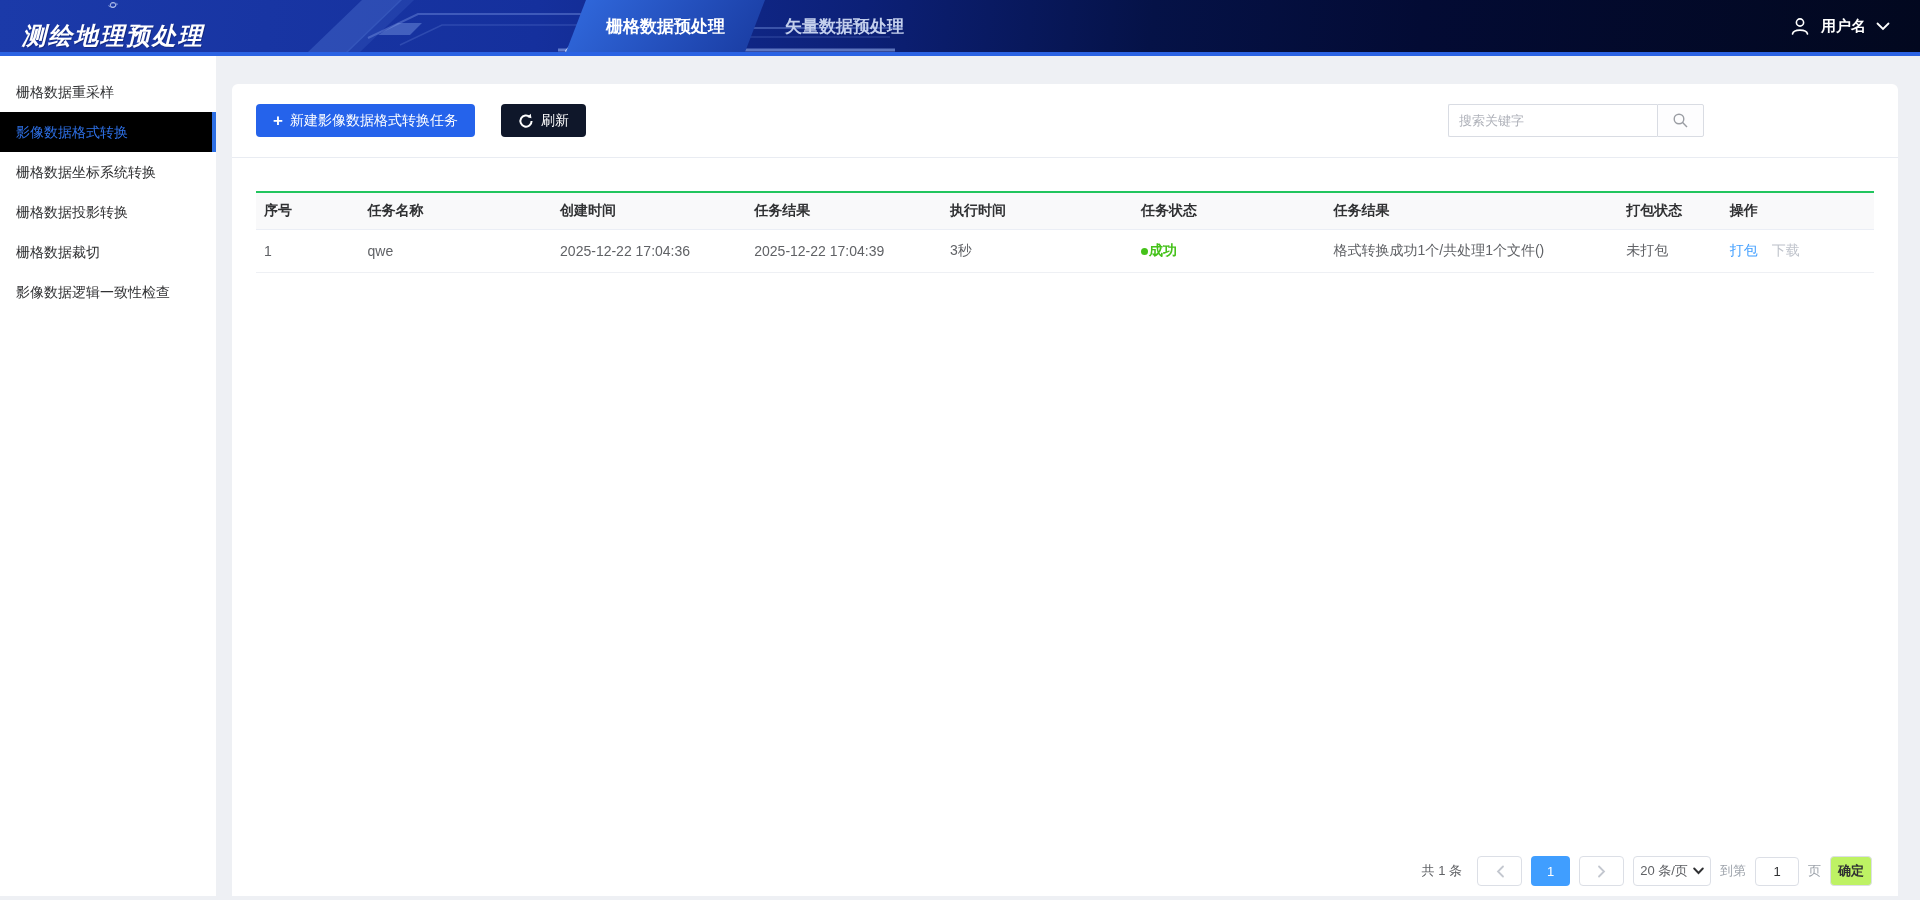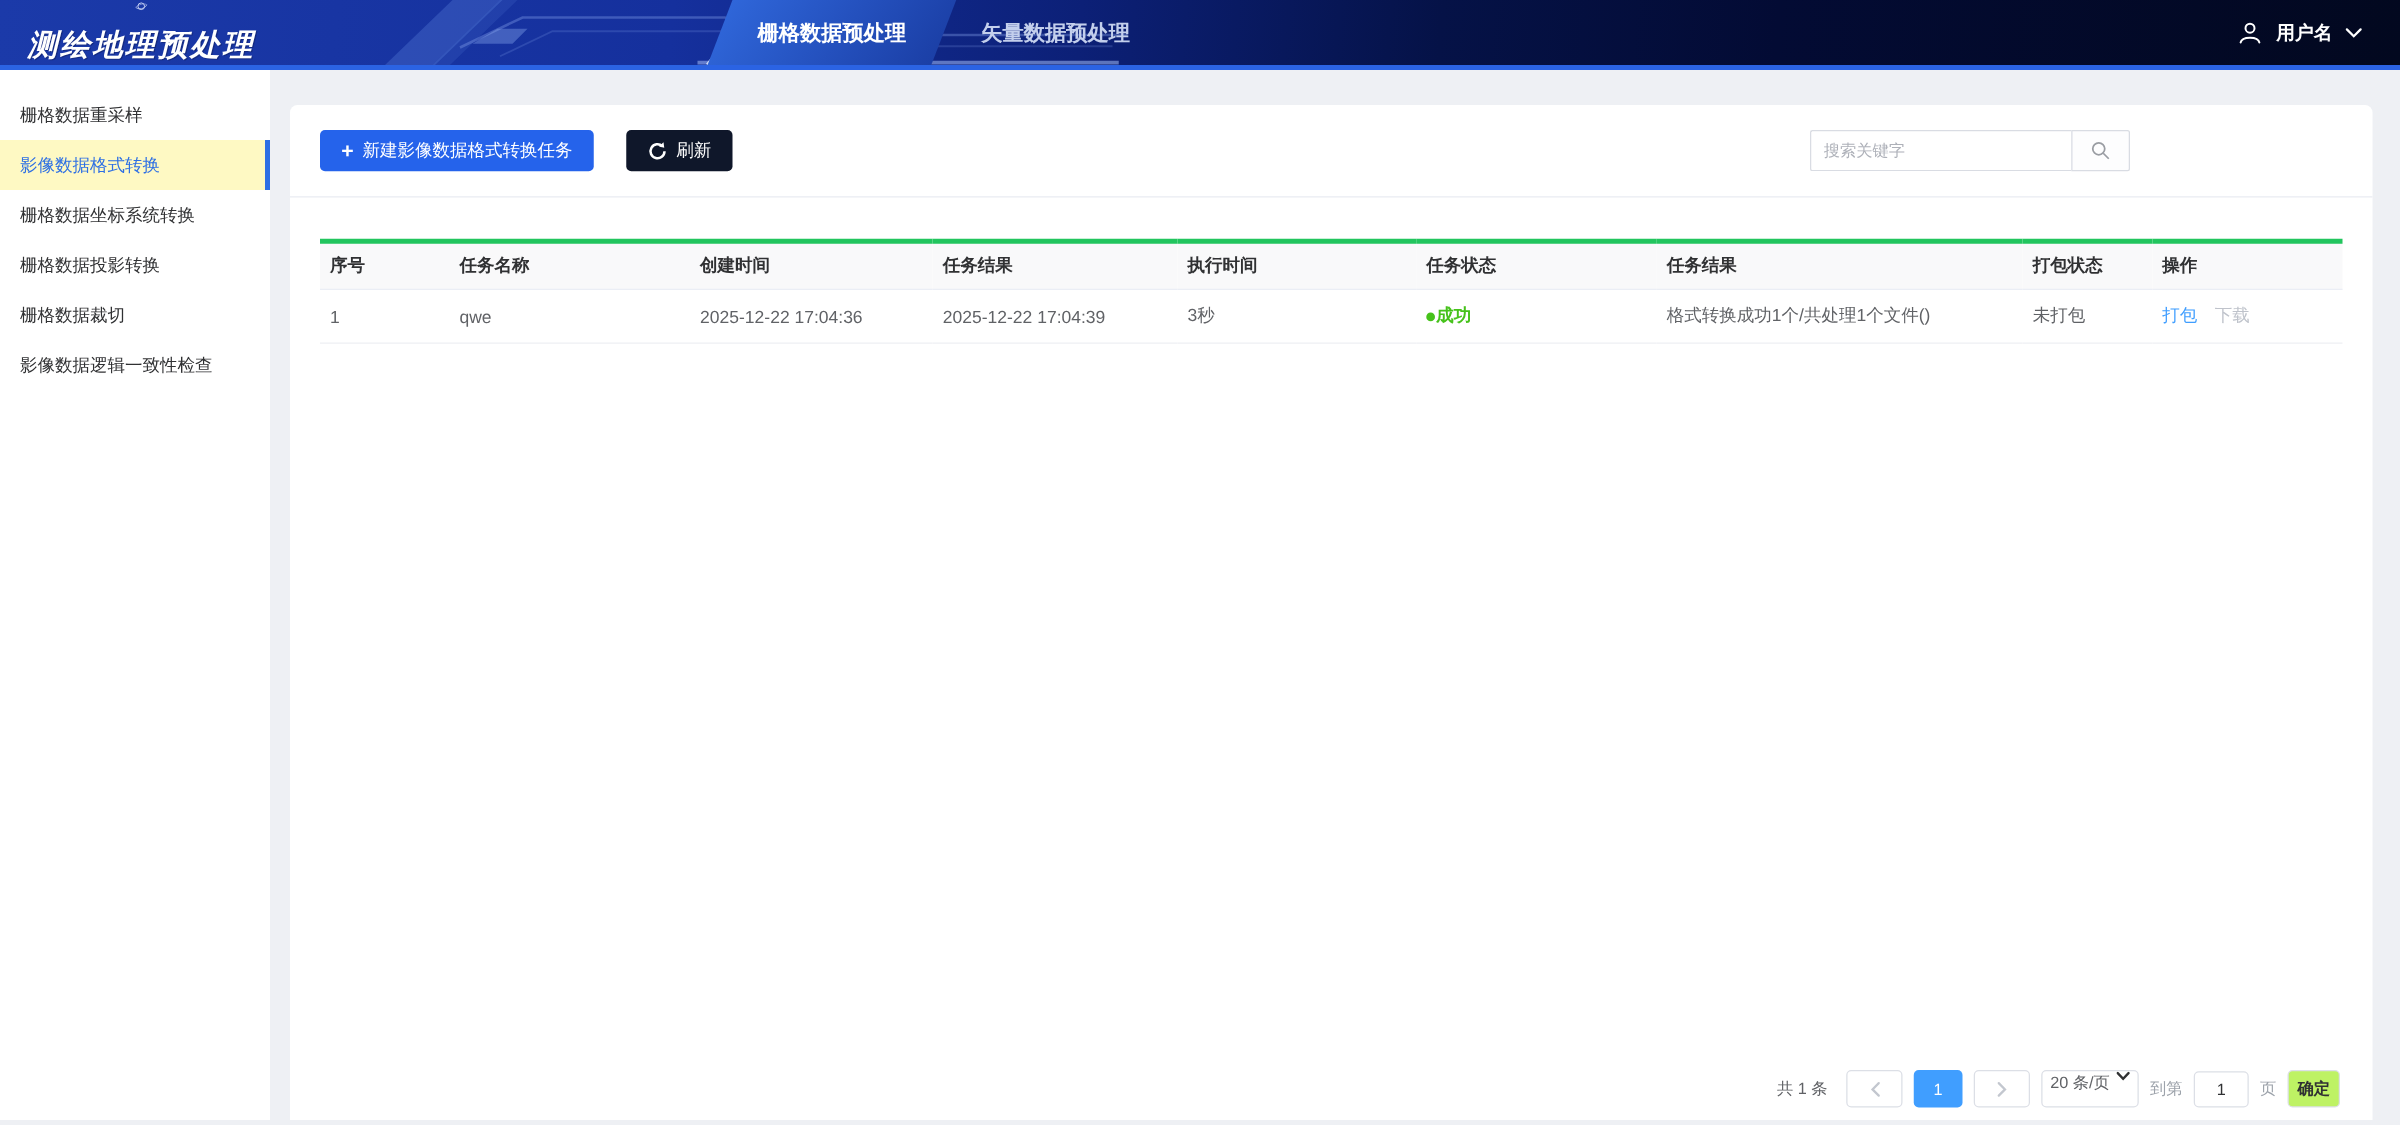--- a/index.html
+++ b/index.html
@@ -25,21 +25,21 @@
   .tab.active::before{ content:""; position:absolute; inset:0; transform:skewX(-21deg);
     background:linear-gradient(110deg,#2f66d9 0%,#2450bd 55%,#1b3fa6 100%); }
   .user-area{ position:absolute; right:30px; top:0; height:52px; display:flex; align-items:center; gap:10px; z-index:2; }
   .user-name{ color:#fff; font-size:15px; font-weight:bold; }
 
   
   .layout{ display:flex; height:840px; }
   .sidebar{ width:216px; background:#fff; padding-top:16px; flex-shrink:0; }
   .menu-item{ height:40px; line-height:40px; padding-left:16px; font-size:14px; color:#303133;
     cursor:pointer; white-space:nowrap; }
-  .menu-item.active{ background:#fef9c3; color:#2d6fe4; border-right:4px solid #2d6fe4; }
+  .menu-item.active{ background:#000000; color:#2d6fe4; border-right:4px solid #2d6fe4; }
 
   .main{ flex:1; padding:28px 22px 0 16px; }
   .card{ background:#fff; border-radius:6px 6px 0 0; height:100%; position:relative; }
 
   
   .toolbar{ display:flex; justify-content:space-between; align-items:center;
     padding:20px 24px; border-bottom:1px solid #e9ecf2; }
   .btn-group{ display:flex; gap:26px; }
   .btn{ height:33px; display:inline-flex; align-items:center; gap:7px; padding:0 17px;
     border:none; border-radius:4px; color:#fff; font-size:14px; cursor:pointer;
@@ -51,40 +51,40 @@
   .search-input{ width:209px; height:33px; border:1px solid #d9dce3; border-right:none;
     border-radius:2px 0 0 2px; padding:0 10px; font-size:13px; color:#303133; outline:none;
     font-family:inherit; }
   .search-input::placeholder{ color:#aeb1b9; }
   .search-btn{ width:47px; height:33px; border:1px solid #d9dce3; background:#fdfdfe;
     border-radius:0 2px 2px 0; display:flex; align-items:center; justify-content:center; cursor:pointer; }
 
   
   .table-wrap{ padding:33px 24px 0 24px; }
   table{ width:100%; border-collapse:collapse; table-layout:fixed; }
-  thead th{ background:#f9f9fa; border-top:4px solid #22c55e; border-bottom:1px solid #ebeef5;
+  thead th{ background:#f9f9fa; border-top:2px solid #22c55e; border-bottom:1px solid #ebeef5;
     padding:9px 8px; text-align:left; font-size:14px; font-weight:bold; color:#303133; white-space:nowrap; }
   tbody td{ padding:12px 8px; font-size:14px; color:#606266; border-bottom:1px solid #eef0f4;
     white-space:nowrap; overflow:hidden; }
   .status-cell{ display:flex; align-items:center; gap:1px; }
   .status-dot{ width:7px; height:7px; border-radius:50%; background:#45c21a; }
   .status-text{ color:#45c21a; font-weight:bold; }
   .link{ color:#409eff; cursor:pointer; }
   .link-disabled{ color:#bfc3cb; margin-left:10px; cursor:default; }
 
   
   .pagination{ position:absolute; right:26px; bottom:10px; display:flex; align-items:center;
     gap:9px; font-size:13px; color:#606266; }
   .pg-total{ margin-right:6px; white-space:nowrap; }
   .pg-btn{ min-width:45px; height:30px; border:1px solid #dcdfe6; border-radius:4px; background:#fff;
     display:flex; align-items:center; justify-content:center; cursor:pointer; }
   .pg-page{ min-width:39px; height:30px; border:none; border-radius:4px; background:#409eff; color:#fff;
     display:flex; align-items:center; justify-content:center; font-size:13px; cursor:pointer; }
   .pg-select{ width:78px; height:30px; border:1px solid #dcdfe6; border-radius:4px; background:#fff;
-    display:flex; justify-content:center; gap:5px; cursor:pointer; white-space:nowrap; }
+    display:flex; align-items:center; justify-content:center; gap:5px; cursor:pointer; white-space:nowrap; }
   .pg-muted{ color:#9da3ab; white-space:nowrap; }
   .pg-input{ width:44px; height:29px; border:1px solid #dcdfe6; border-radius:4px; text-align:center;
     font-size:13px; color:#303133; outline:none; font-family:inherit; }
   .pg-confirm{ width:42px; height:30px; border:1px solid #dcdfe6; border-radius:4px; background:#bef264;
     font-size:13px; font-weight:bold; color:#303133; cursor:pointer; font-family:inherit; }
 </style>
 </head>
 <body>
 
 <div class="header">

